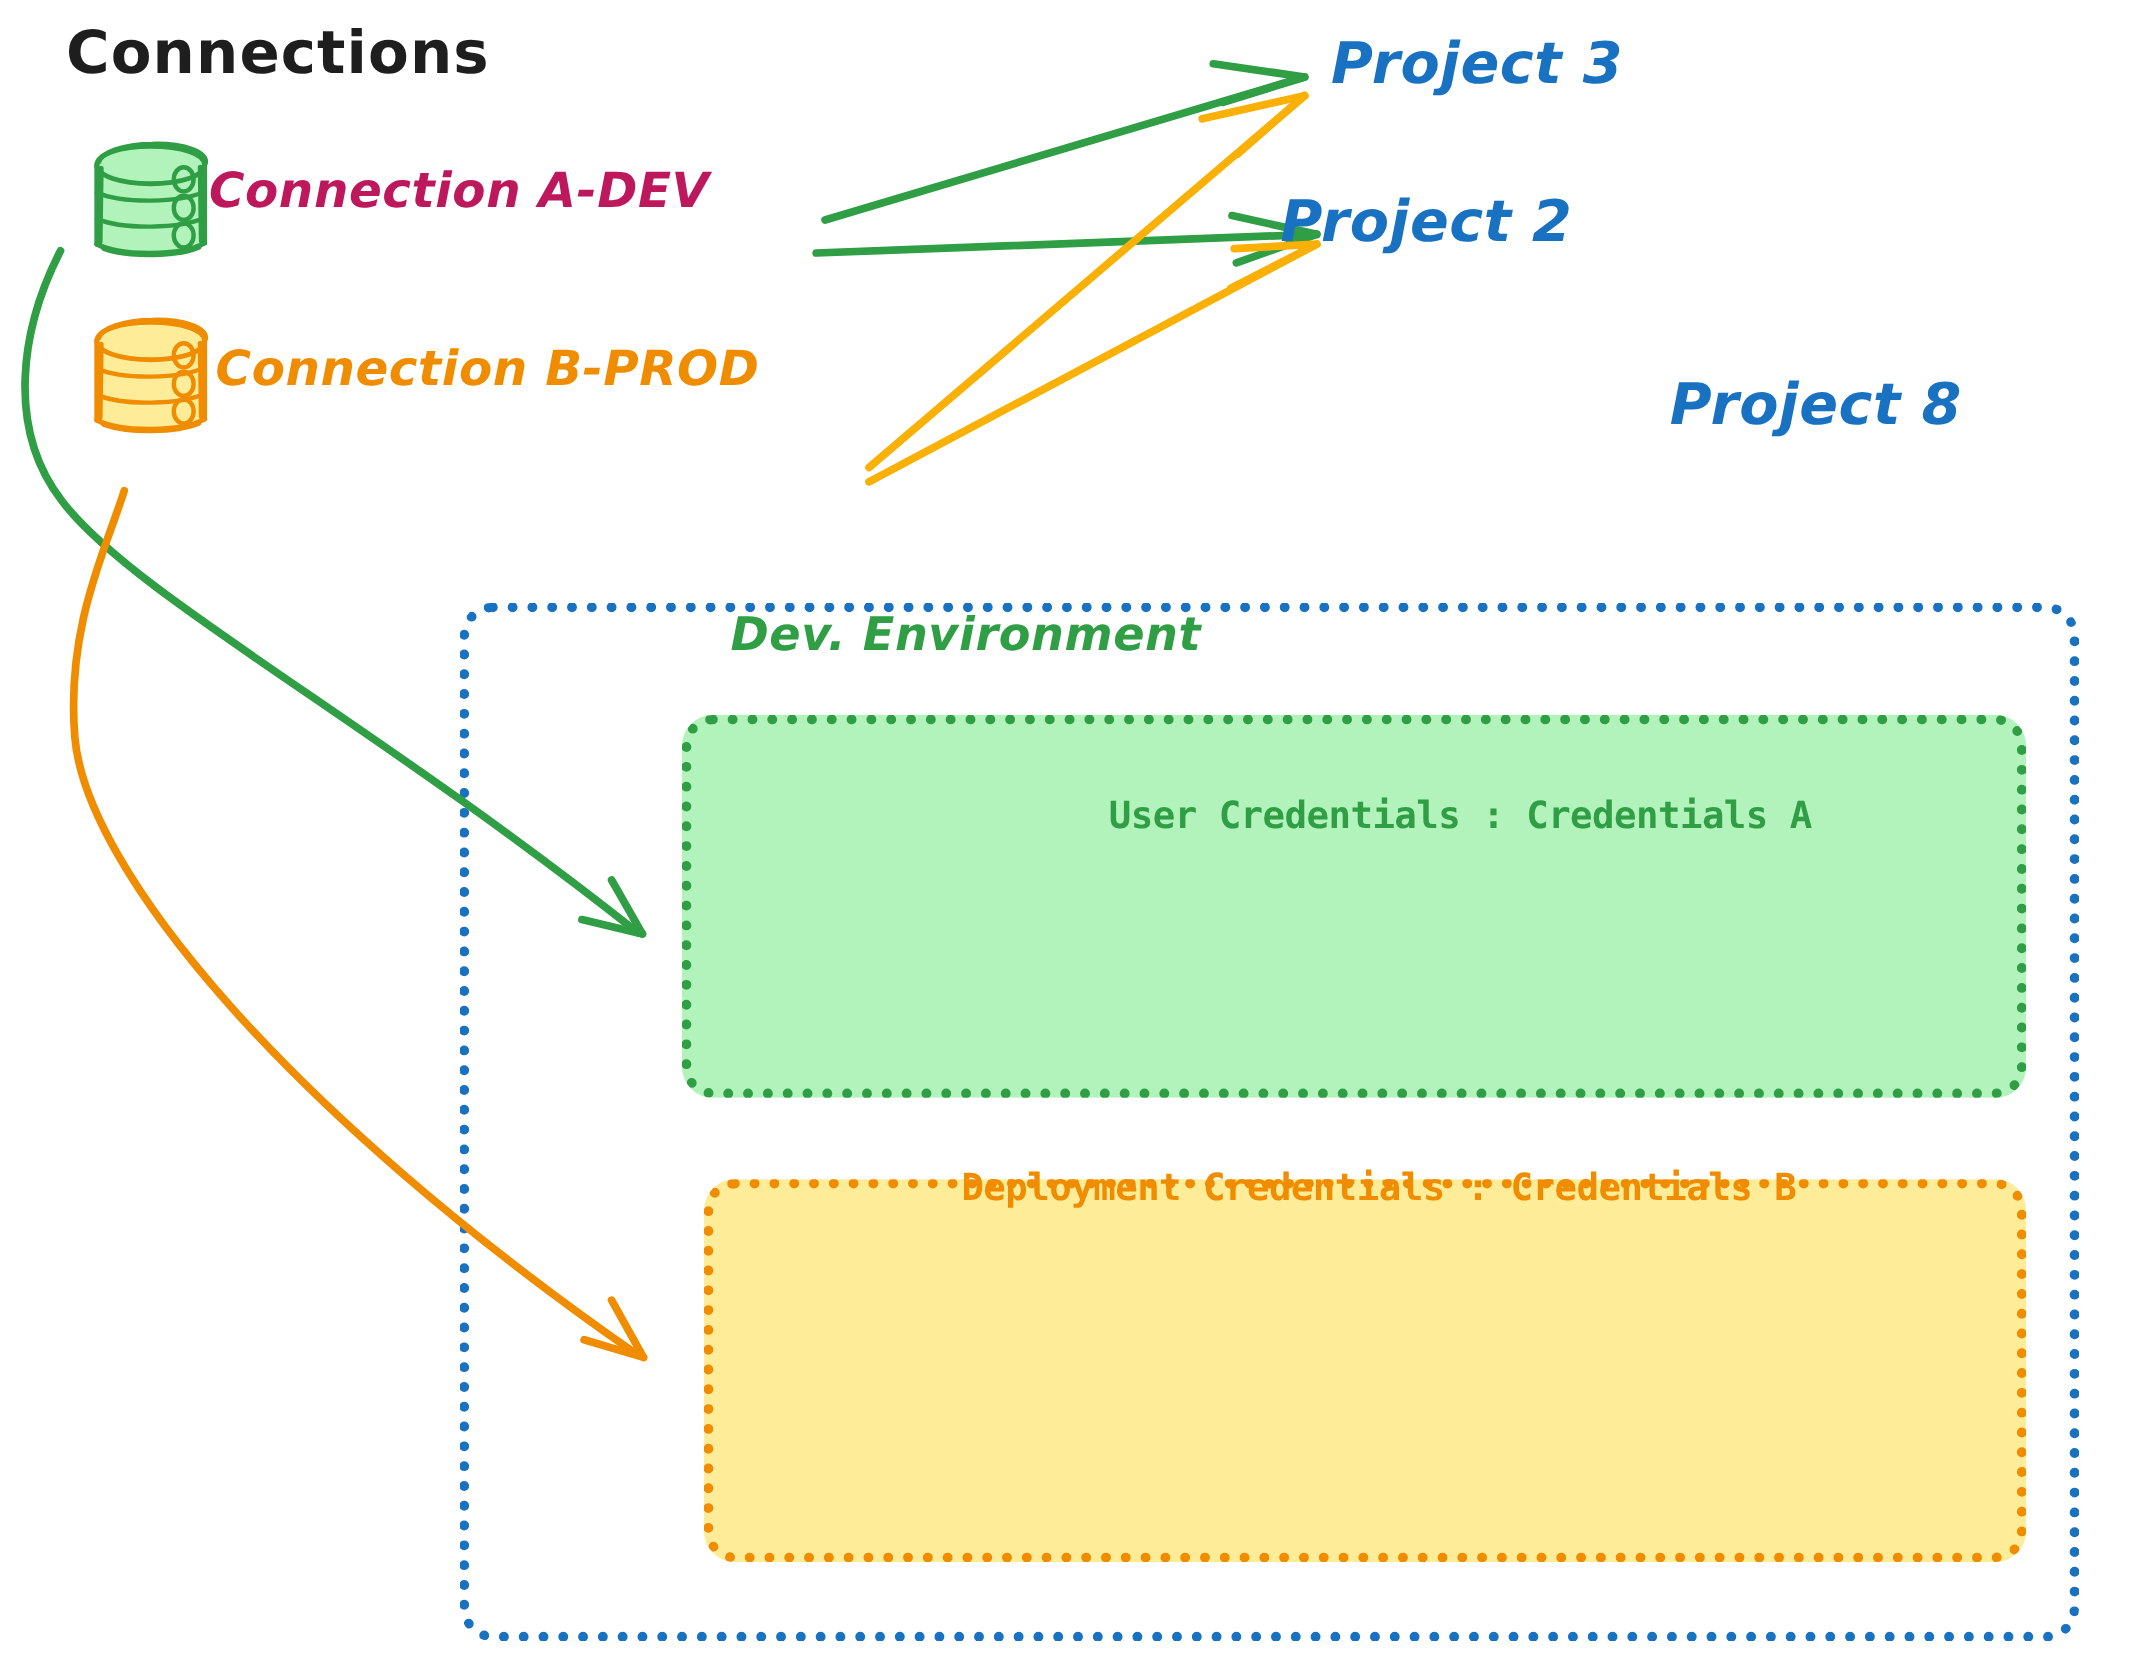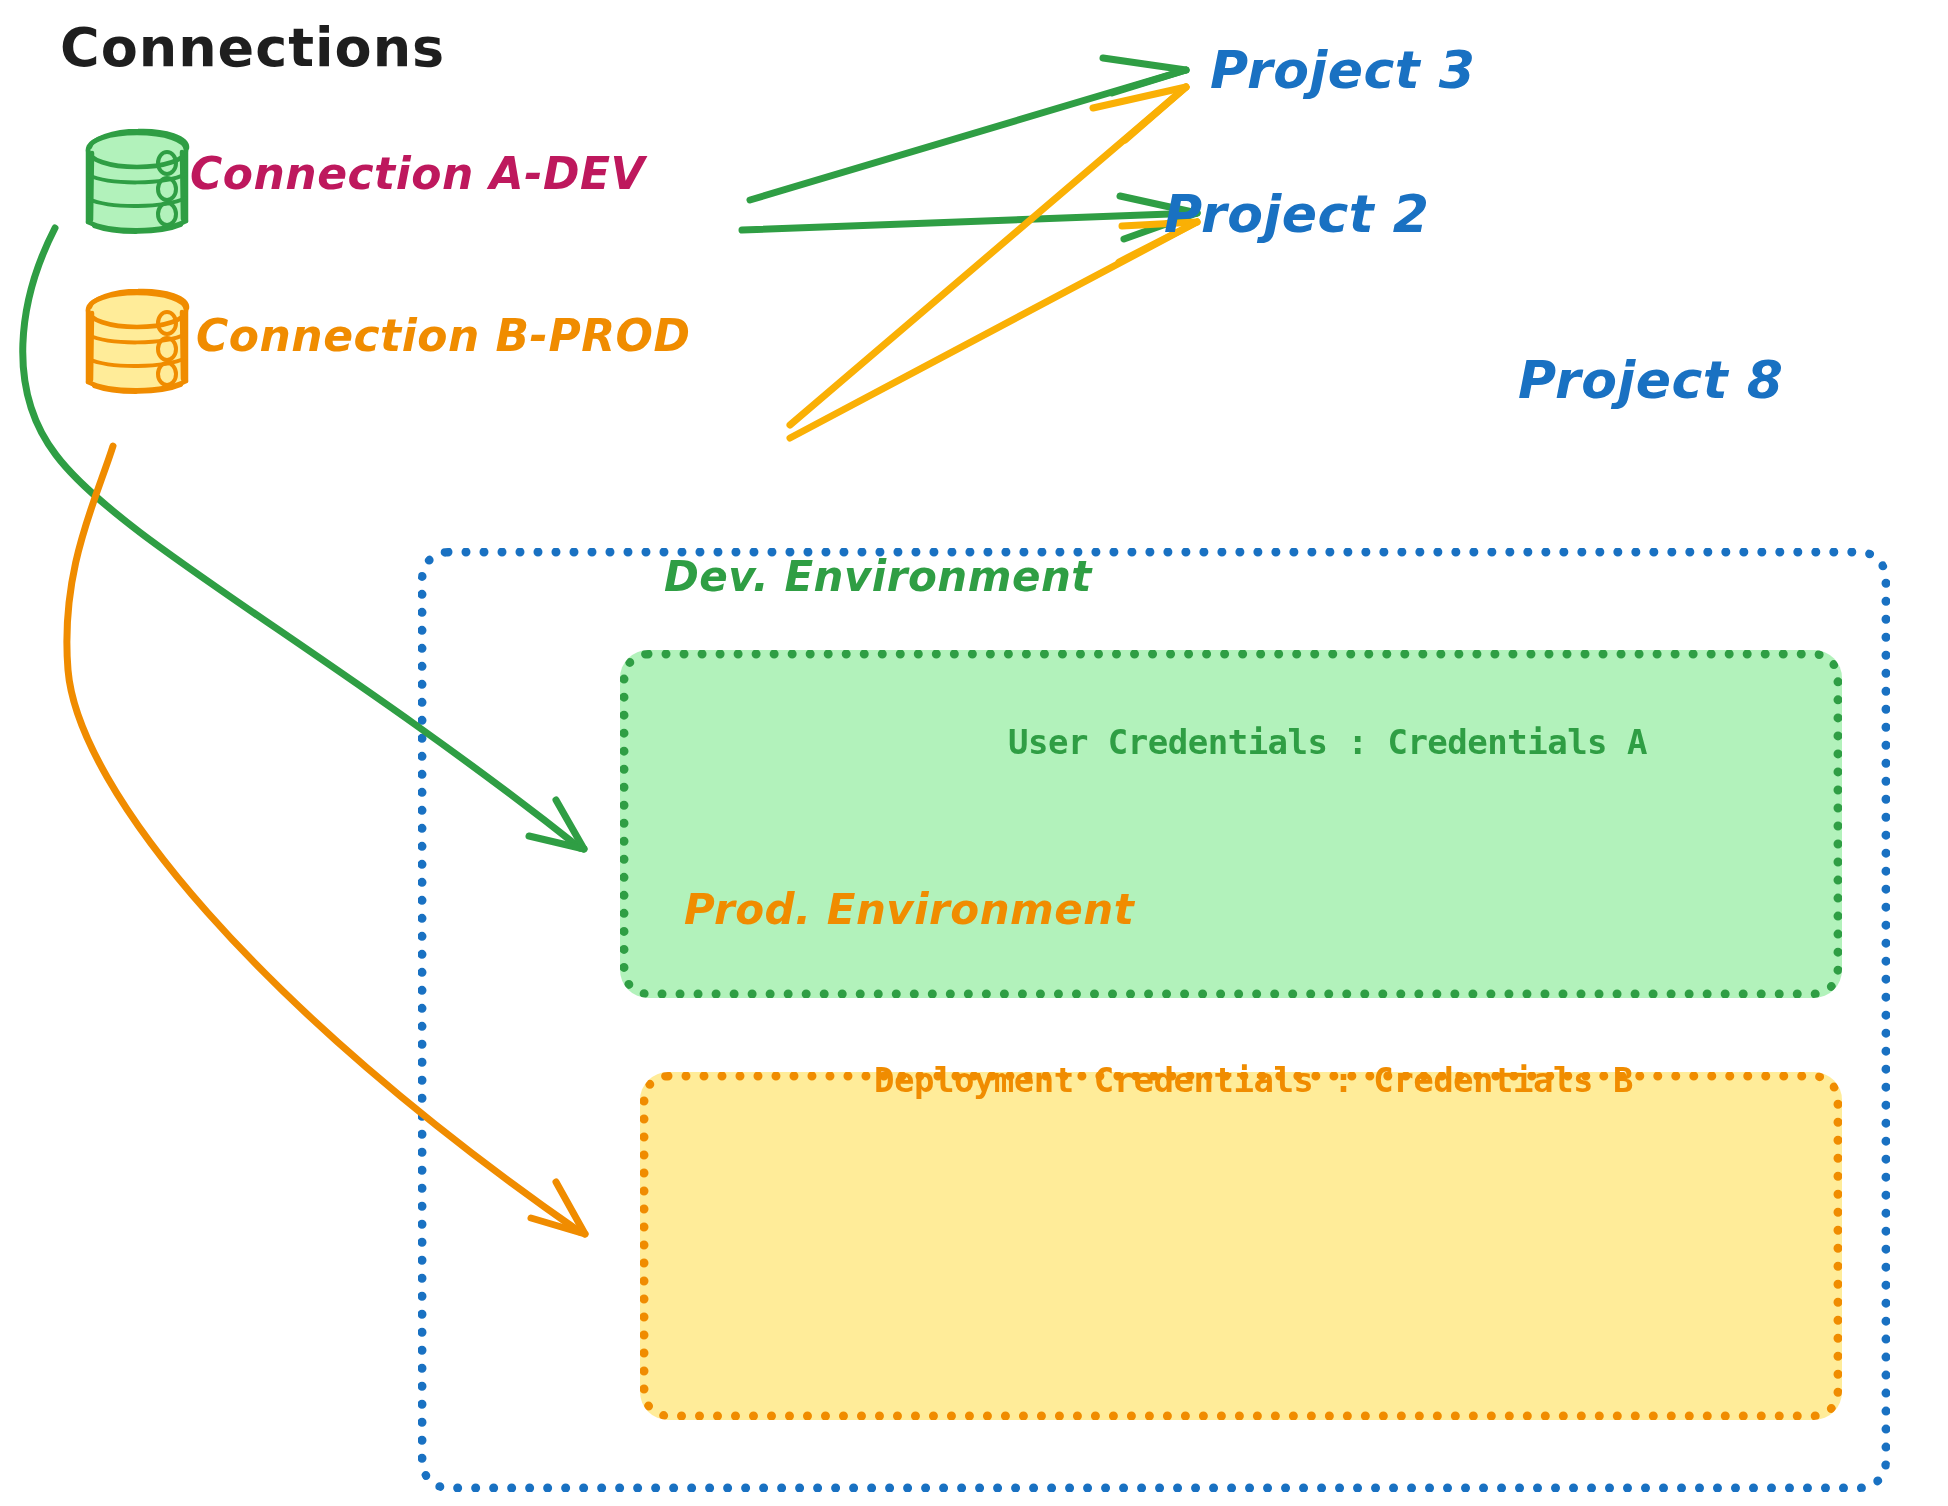--- a/index.html
+++ b/index.html
@@ -71,21 +71,20 @@
     font-size: 44px;
     color: #f08c00;
     padding-left: 16px;
   }
 
   .project-label {
     font-size: 52px;
     color: #1971c2;
     font-weight: 600;
     font-style: italic;
-    margin-top: 12px;
   }
   #label-project-3 { left: 1210px; top: 28px; }
   #label-project-2 { left: 1164px; top: 172px; }
   #label-project-1 { left: 1518px; top: 338px; }
 
   #label-dev-env {
     left: 664px;
     top: 552px;
     font-size: 42px;
     color: #2f9e44;
@@ -256,17 +255,16 @@
   <div class="hand project-label" id="label-project-3">Project 3</div>
 
   <div class="hand project-label" id="label-project-2">Project 2</div>
 
   <div class="hand project-label" id="label-project-1">Project 8</div>
 
   <div class="hand" id="label-dev-env">Dev. Environment</div>
 
   <div class="mono" id="text-user-credentials">User Credentials : Credentials A</div>
 
-  <div class="hand" id="label-prod-env">Prod. Environment</div>
 
   <div class="mono" id="text-deployment-credentials">Deployment Credentials : Credentials B</div>
 
 </div>
 
 </body></html>

